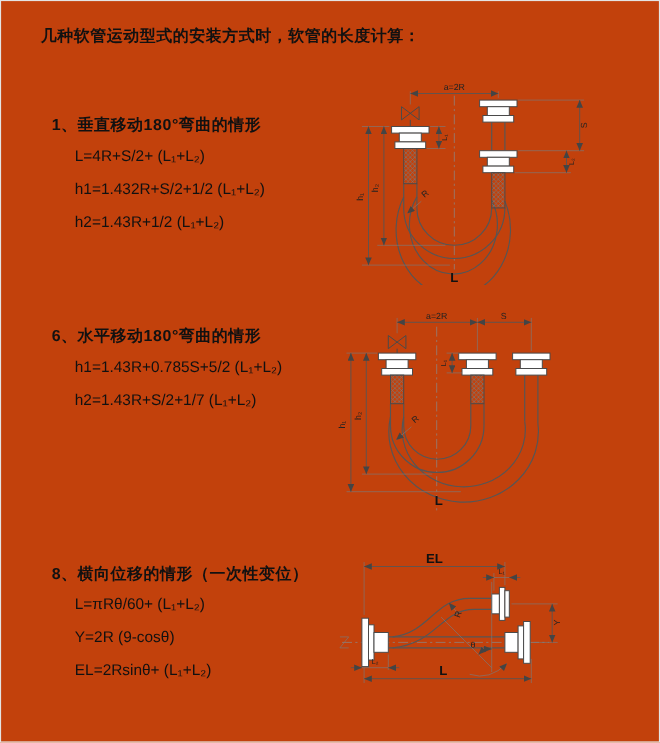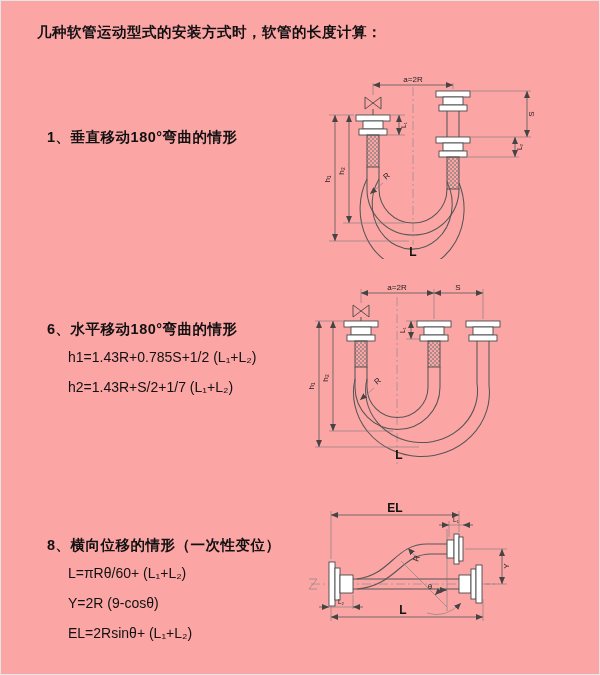--- a/index.html
+++ b/index.html
@@ -1,19 +1,19 @@
 <!DOCTYPE html>
 <html><head>
 <meta charset="utf-8">
 <style>
   html,body{margin:0;padding:0;background:#fff;}
   body{font-family:"Liberation Sans","DejaVu Sans",sans-serif;}
-  .page{position:relative;width:600px;height:675px;background:#fca5a5;border:1px solid #e4e4e4;box-sizing:border-box;overflow:hidden;color:#111;}
+  .page{position:relative;width:600px;height:675px;background:#c2410c;border:1px solid #e4e4e4;box-sizing:border-box;overflow:hidden;color:#111;}
   .title{position:absolute;left:36px;top:22px;font-size:14.5px;font-weight:700;letter-spacing:.5px;white-space:nowrap;}
-  .sec{position:absolute;margin-top:24px;}
+  .sec{position:absolute;}
   .sec .heading{font-size:14.5px;font-weight:700;letter-spacing:.5px;white-space:nowrap;}
   .sec .formulas{margin-top:3px;}
   .sec .formula{font-size:14px;font-weight:500;line-height:30px;margin-left:21px;white-space:nowrap;}
   #sec1{left:46px;top:103px;}
   #sec2{left:46px;top:295px;}
   #sec3{left:46px;top:511px;}
   svg.diag{position:absolute;}
   #d1{left:312px;top:70px;}
   #d2{left:306px;top:280px;}
   #d3{left:298px;top:498px;}
@@ -42,26 +42,31 @@
       <marker id="arr" markerUnits="userSpaceOnUse" markerWidth="8" markerHeight="8" refX="7" refY="3" orient="auto-start-reverse">
         <path d="M0,0 L7,3 L0,6 Z" fill="#444"></path>
       </marker>
     </defs>
   </svg>
 
   <div class="title">几种软管运动型式的安装方式时，软管的长度计算：</div>
 
   <section class="sec" id="sec1">
     <div class="heading">1、垂直移动180°弯曲的情形</div>
+    <div class="formulas">
+      <div class="formula">L=4R+S/2+ (L₁+L₂)</div>
+      <div class="formula">h1=1.432R+S/2+1/2 (L₁+L₂)</div>
+      <div class="formula">h2=1.43R+1/2 (L₁+L₂)</div>
+    </div>
   </section>
 
   <section class="sec" id="sec2">
     <div class="heading">6、水平移动180°弯曲的情形</div>
     <div class="formulas">
-      <div class="formula">h1=1.43R+0.785S+1/2 (L₁+L₂)</div>
+      <div class="formula">h1=1.43R+0.785S+5/2 (L₁+L₂)</div>
       <div class="formula">h2=1.43R+S/2+1/7 (L₁+L₂)</div>
     </div>
   </section>
 
   <section class="sec" id="sec3">
     <div class="heading">8、横向位移的情形（一次性变位）</div>
     <div class="formulas">
       <div class="formula">L=πRθ/60+ (L₁+L₂)</div>
       <div class="formula">Y=2R (9-cosθ)</div>
       <div class="formula">EL=2Rsinθ+ (L₁+L₂)</div>

